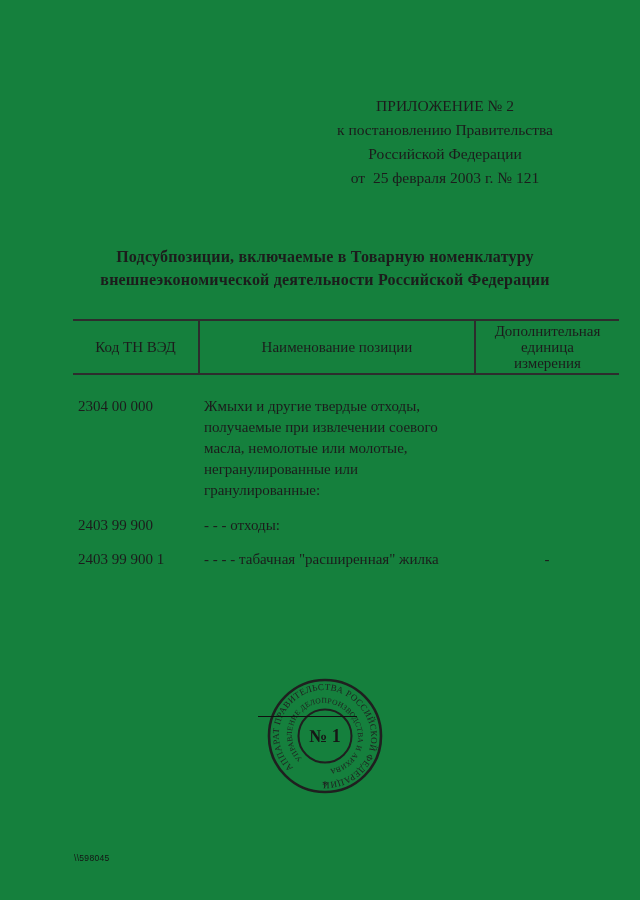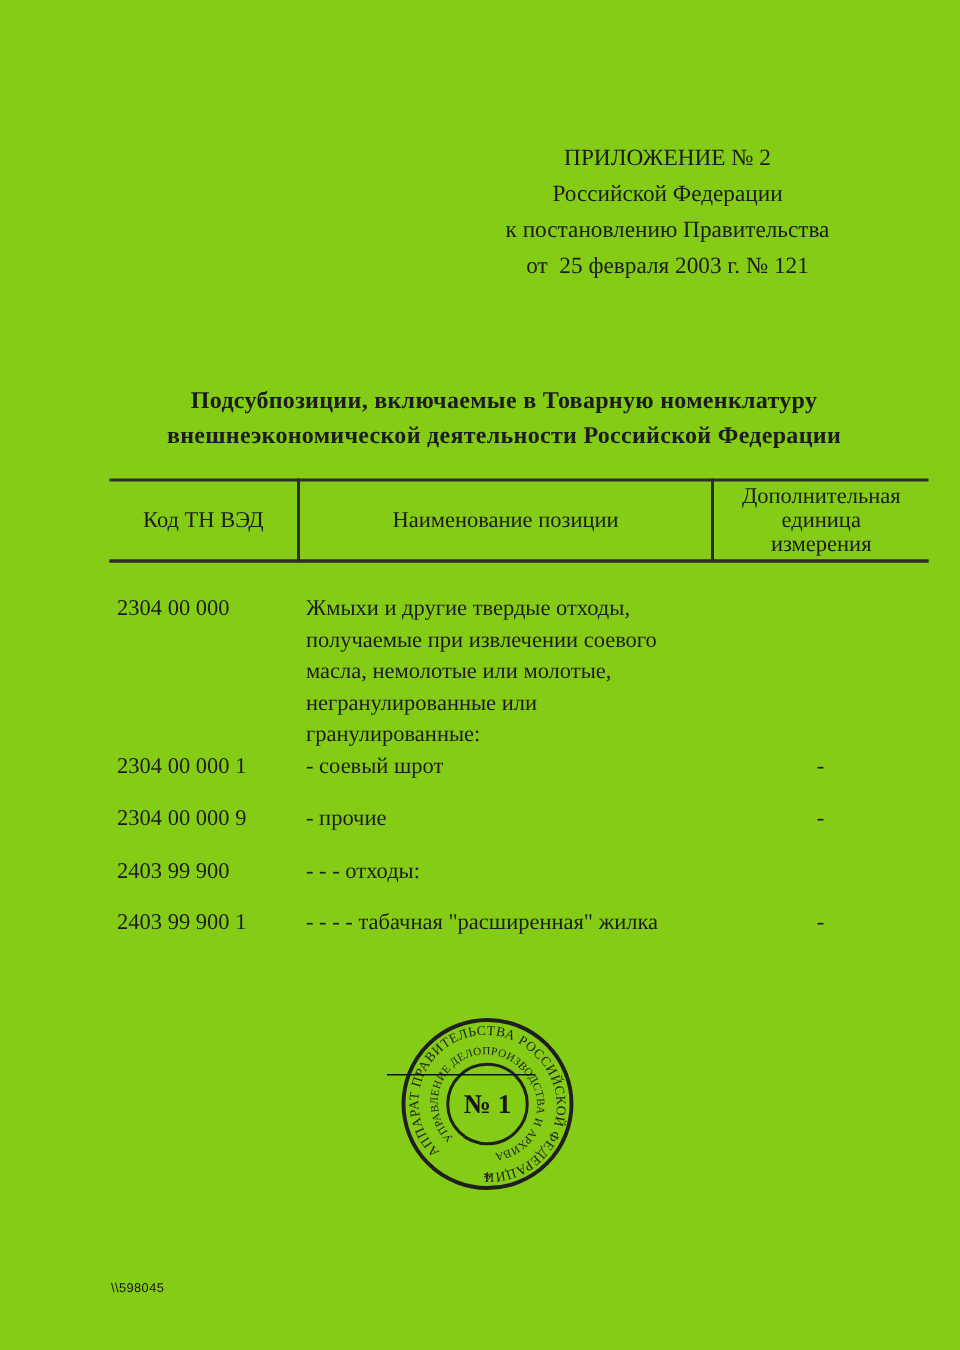--- a/index.html
+++ b/index.html
@@ -1,28 +1,28 @@
 <!DOCTYPE html>
 <html><head>
 <meta charset="utf-8">
 <style>
   html,body{margin:0;padding:0;background:#ffffff;}
   .page{
-    position:relative;width:640px;height:900px;background:#84cc16;
+    position:relative;width:640px;height:900px;background:#15803d;
     font-family:"Liberation Serif", serif;color:#1c1c1c;overflow:hidden;
   }
   
   .appendix-block{
     position:absolute;top:94px;left:330px;width:230px;
     text-align:center;font-size:15.5px;line-height:24px;
   }
   .appendix-block div{white-space:pre;}
   
   .doc-title{
-    position:absolute;top:240px;left:60px;width:520px;margin:16px;
+    position:absolute;top:240px;left:60px;width:520px;margin:5px;
     text-align:center;font-weight:bold;font-size:16px;line-height:23px;
     white-space:pre-line;letter-spacing:0.2px;
   }
   
   .goods-table{
     position:absolute;top:319px;left:73px;width:494px;
     border-collapse:collapse;table-layout:fixed;font-size:15px;
   }
   .goods-table th{
     border-top:2px solid #2d2d2d;border-bottom:2px solid #2d2d2d;
@@ -64,22 +64,22 @@
     letter-spacing:0.3px;color:#141414;
   }
 </style>
 </head>
 <body>
 
 <div class="page">
 
   <div class="appendix-block">
     <div>ПРИЛОЖЕНИЕ № 2</div>
+    <div>к постановлению Правительства</div>
     <div>Российской Федерации</div>
-    <div>к постановлению Правительства</div>
     <div>от  25 февраля 2003 г. № 121</div>
   </div>
 
   <h1 class="doc-title">Подсубпозиции, включаемые в Товарную номенклатуру
 внешнеэкономической деятельности Российской Федерации</h1>
 
   <table class="goods-table">
     <thead>
       <tr>
         <th class="col-code">Код ТН ВЭД</th>
@@ -91,30 +91,20 @@
     </thead>
     <tbody>
       <tr class="r0">
         <td class="code">2304 00 000</td>
         <td class="name">Жмыхи и другие твердые отходы,
 получаемые при извлечении соевого
 масла, немолотые или молотые,
 негранулированные или
 гранулированные:</td>
         <td class="unit"></td>
-      </tr>
-      <tr class="r1">
-        <td class="code">2304 00 000 1</td>
-        <td class="name">- соевый шрот</td>
-        <td class="unit">-</td>
-      </tr>
-      <tr class="r2">
-        <td class="code">2304 00 000 9</td>
-        <td class="name">- прочие</td>
-        <td class="unit">-</td>
       </tr>
       <tr class="r3">
         <td class="code">2403 99 900</td>
         <td class="name">- - - отходы:</td>
         <td class="unit"></td>
       </tr>
       <tr class="r4">
         <td class="code">2403 99 900 1</td>
         <td class="name">- - - - табачная "расширенная" жилка</td>
         <td class="unit">-</td>

